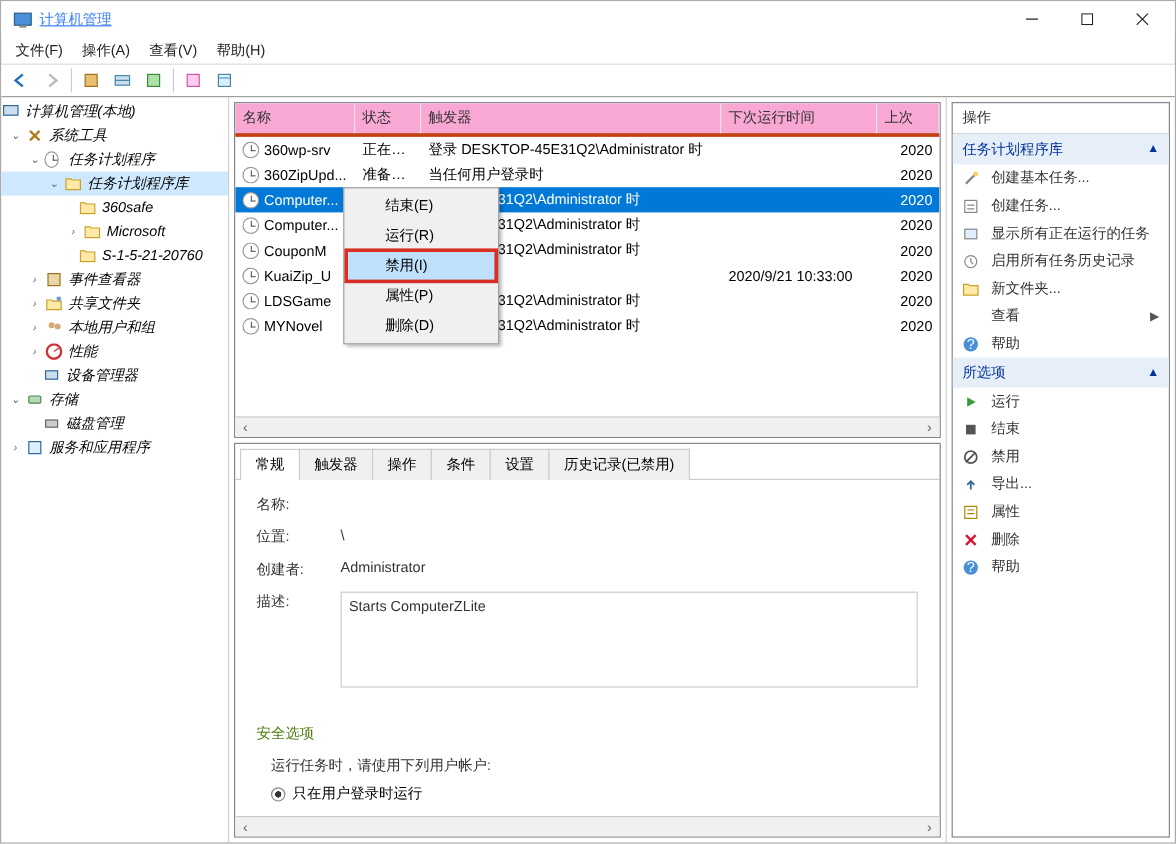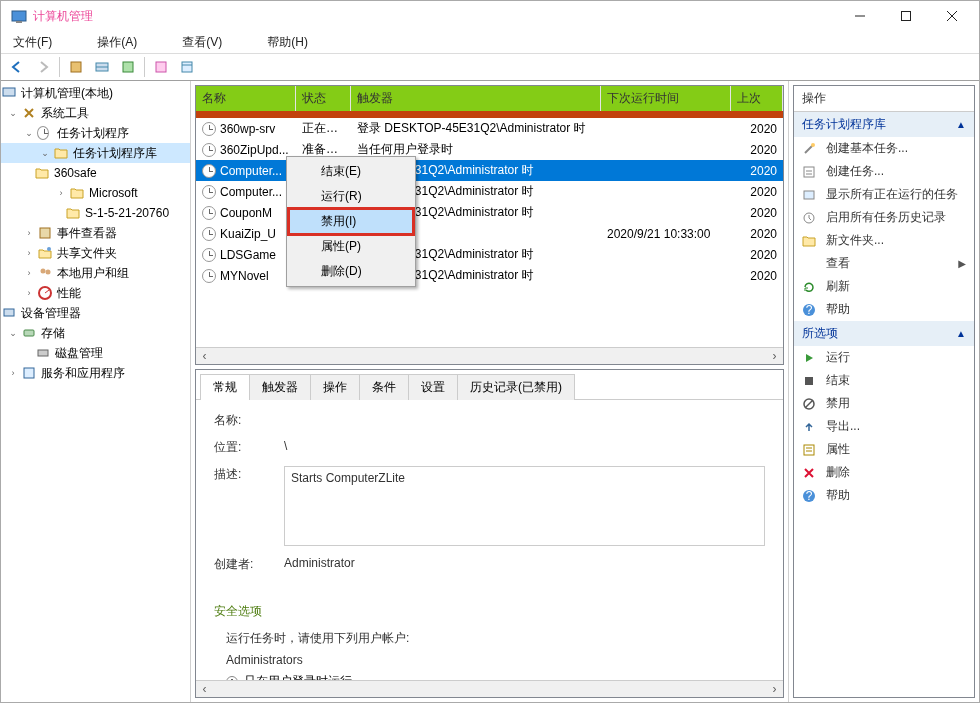--- a/index.html
+++ b/index.html
@@ -1,34 +1,34 @@
 <!DOCTYPE html>
 <html><head>
 <meta charset="utf-8">
 <style>
 * { margin: 0; padding: 0; box-sizing: border-box; font-family: "Microsoft YaHei", "Segoe UI", Tahoma, sans-serif; font-size: 12px; }
 body { background: #fff; width: 980px; height: 703px; overflow: hidden; border: 1px solid #aaa; }
 .titlebar { height: 30px; display: flex; align-items: center; padding: 0 4px; background: #fff; }
 .titlebar .app-icon { width: 16px; height: 16px; margin: 0 6px; display:inline-flex;align-items:center;justify-content:center; }
-.titlebar .title { flex: 1; color: #ec4899; }
+.titlebar .title { flex: 1; color: #3b82f6; text-decoration: underline; }
 .titlebar .win-btn { width: 46px; height: 30px; display:flex; align-items:center; justify-content:center; color:#222; }
-.menubar { height: 22px; display: flex; align-items: center; padding: 0 4px; gap: 29px; }
+.menubar { height: 22px; display: flex; align-items: center; padding: 0 4px; }
 .menubar .menu-item { padding: 2px 8px; color:#222; }
 .toolbar { height: 28px; display:flex; align-items:center; padding:2px 4px; border-top:1px solid #dcdcdc; border-bottom:1px solid #a0a0a0; background:#fff; gap:2px; }
 .tool-btn { width:24px; height:22px; display:flex; align-items:center; justify-content:center; border:1px solid transparent; }
 .tool-sep { width:1px; height:20px; background:#ccc; margin:0 2px; }
 .main { display:flex; height: calc(100% - 30px - 22px - 28px); }
 .left-pane { width:190px; border-right:1px solid #d0d0d0; overflow:auto; padding:2px 0; }
-.tree-item { display:flex; align-items:center; height:20px; white-space:nowrap; }
+.tree-item { display:flex; align-items:center; height:20px; white-space:nowrap;font-style:italic; }
 .tree-item.selected { background:#cde8ff; }
 .tree-toggle { width:12px; height:12px; display:inline-flex; align-items:center; justify-content:center; color:#666; margin:0 2px; font-size:9px; }
 .tree-icon { width:16px; height:16px; margin-right:4px; display:inline-flex; align-items:center; justify-content:center; }
 .center-pane { flex:1; display:flex; flex-direction:column; border-right:1px solid #d0d0d0; padding:4px; gap:4px; }
 .grid-wrap { border:1px solid #828790; height:280px; display:flex; flex-direction:column; overflow:hidden; }
-.grid-header { display:flex; background:#84cc16; border-bottom:7px solid #c2410c; }
+.grid-header { display:flex; background:#f9a8d4; border-bottom:3px solid #c2410c; }
 .grid-header .col { padding:4px 6px; border-right:1px solid #e4e4e4; color:#333; }
 .grid-body { flex:1; overflow:auto; position:relative; }
 .grid-row { display:flex; height:21px; align-items:center; }
 .grid-row.selected { background:#0078d7; color:#fff; }
 .grid-row .cell { padding:0 6px; white-space:nowrap; overflow:hidden; text-overflow:ellipsis; }
 .clk-icon { width:14px; height:14px; border-radius:50%; border:1px solid #999; position:relative; margin-right:4px; display:inline-block; background:#fff; }
 .clk-icon::after { content:""; position:absolute; width:4px; height:1px; background:#666; top:6px; left:6px; }
 .clk-icon::before { content:""; position:absolute; width:1px; height:5px; background:#666; top:2px; left:6px; }
 .grid-scroll { height:17px; background:#f0f0f0; border-top:1px solid #ccc; display:flex; align-items:center; justify-content:flex-end; }
 .scroll-arrow { width:17px; height:17px; display:flex; align-items:center; justify-content:center; color:#606060; }
@@ -164,21 +164,21 @@
     </div>
     <div class="tree-item selected" style="padding-left:36px">
       <span class="tree-toggle">⌄</span>
       <span class="tree-icon">
           <svg width="14" height="12">
             <path d="M1 2h4l1 1h7v8H1z" fill="#ffe9a8" stroke="#c9a227"></path>
           </svg>
         </span>
       <span>任务计划程序库</span>
     </div>
-    <div class="tree-item" style="padding-left:33px">
+    <div class="tree-item" style="padding-left:64px">
       <span class="tree-icon">
           <svg width="14" height="12">
             <path d="M1 2h4l1 1h7v8H1z" fill="#ffe9a8" stroke="#c9a227"></path>
           </svg>
         </span>
       <span>360safe</span>
     </div>
     <div class="tree-item" style="padding-left:52px">
       <span class="tree-toggle">›</span>
       <span class="tree-icon">
@@ -228,21 +228,21 @@
     <div class="tree-item" style="padding-left:20px">
       <span class="tree-toggle">›</span>
       <span class="tree-icon">
           <svg width="14" height="14">
             <circle cx="7" cy="7" r="6" fill="none" stroke="#c33" stroke-width="2"></circle>
             <line x1="7" y1="7" x2="11" y2="4" stroke="#c33"></line>
           </svg>
         </span>
       <span>性能</span>
     </div>
-    <div class="tree-item" style="">
+    <div class="tree-item" style="padding-left:34px">
       <span class="tree-icon">
           <svg width="14" height="14">
             <rect x="2" y="3" width="10" height="7" fill="#cde" stroke="#369"></rect>
           </svg>
         </span>
       <span>设备管理器</span>
     </div>
     <div class="tree-item" style="padding-left:4px">
       <span class="tree-toggle">⌄</span>
       <span class="tree-icon">
@@ -389,30 +389,29 @@
       <div class="tab-line"></div>
       <div class="detail-body">
         <div class="form-row">
             <div class="form-label">名称:</div>
           </div>
         <div class="form-row">
             <div class="form-label">位置:</div>
             <div class="form-val">\</div>
           </div>
         <div class="form-row">
+            <div class="form-label">创建者:</div>
+            <div class="form-val">Administrator</div>
+          </div>
+        <div class="form-row">
             <div class="form-label">描述:</div>
             <div class="form-val" style="border:1px solid #ccc;padding:4px 6px;height:80px;">Starts ComputerZLite</div>
           </div>
-        <div class="form-row">
-            <div class="form-label">创建者:</div>
-            <div class="form-val">Administrator</div>
-          </div>
         <div class="sec-title">安全选项</div>
         <div class="sub-text">运行任务时，请使用下列用户帐户:</div>
-        <div class="sub-text">Administrators</div>
         <div class="radio-row">
             <span class="radio" style="background:radial-gradient(circle,#333 35%,#fff 40%)"></span>
             <span>只在用户登录时运行</span>
           </div>
       </div>
       <div class="grid-scroll">
         <div class="scroll-arrow">‹</div>
         <div style="flex:1"></div>
         <div class="scroll-arrow">›</div>
       </div>
@@ -471,29 +470,20 @@
             <span>新文件夹...</span>
           </div>
           <div class="action-item">
             <span style="width:16px;display:inline-flex"></span>
             <span>查看</span>
             <span class="action-chevron">▶</span>
           </div>
           <div class="action-item">
             <span style="width:16px;display:inline-flex">
               <svg width="14" height="14">
-                <path d="M3 7a4 4 0 1 1 1 3" fill="none" stroke="#2a8a2a" stroke-width="1.5"></path>
-                <path d="M3 11v-3h3" fill="none" stroke="#2a8a2a"></path>
-              </svg>
-            </span>
-            <span>刷新</span>
-          </div>
-          <div class="action-item">
-            <span style="width:16px;display:inline-flex">
-              <svg width="14" height="14">
                 <circle cx="7" cy="7" r="6" fill="#4a90d9"></circle>
                 <text x="7" y="11" text-anchor="middle" fill="#fff" font-size="10">?</text>
               </svg>
             </span>
             <span>帮助</span>
           </div>
         </div>
       <div class="section-header">
         <span>所选项</span>
         <span class="sec-arrow">▲</span>

